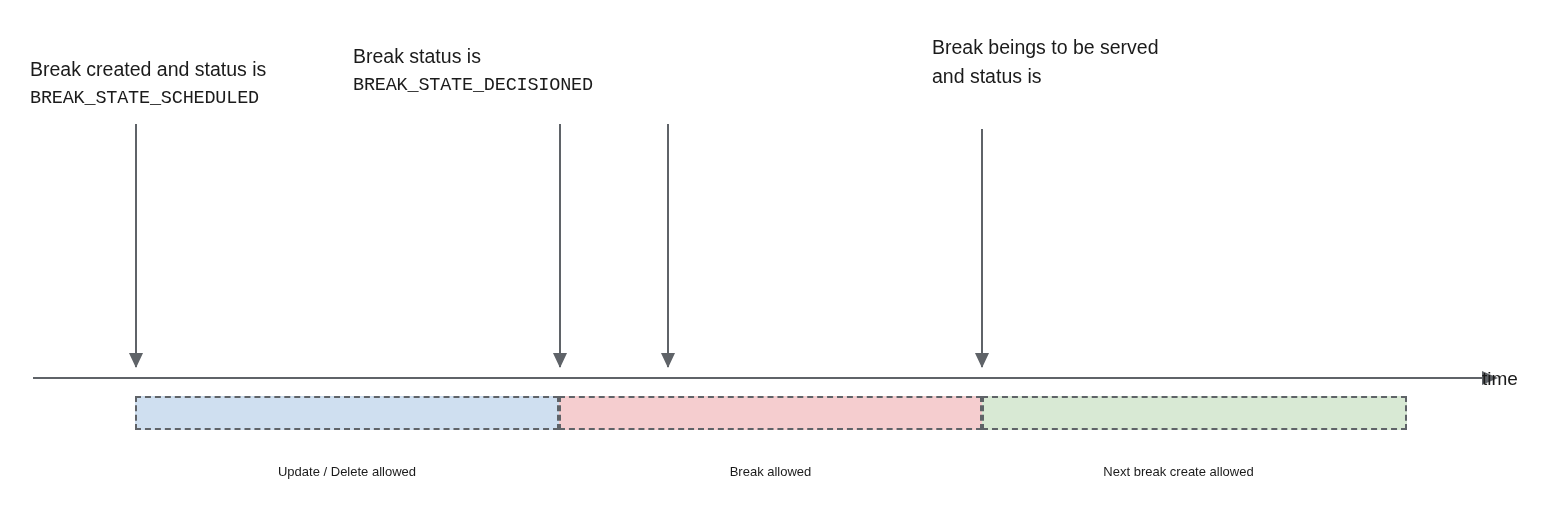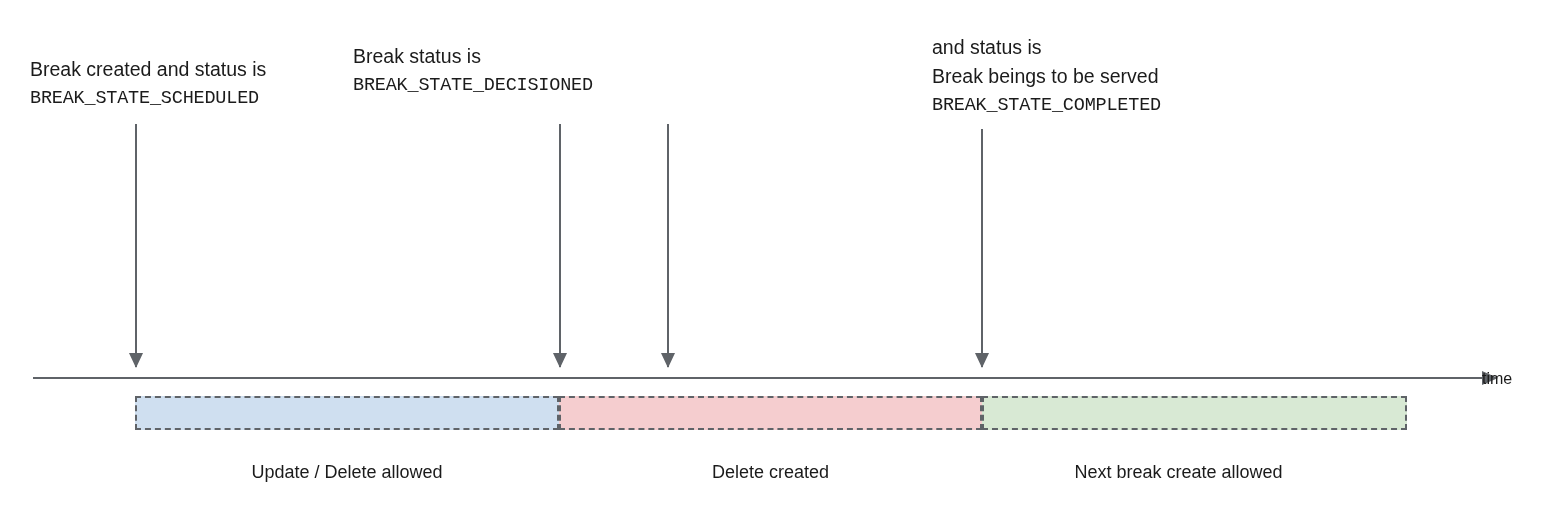--- a/index.html
+++ b/index.html
@@ -76,37 +76,37 @@
     position: absolute;
     top: -6.5px;
     width: 0;
     height: 0;
     border-top: 7.5px solid transparent;
     border-bottom: 7.5px solid transparent;
     border-left: 16px solid #5f6368;
   }
   #time-axis-label {
     position: absolute;
-    font-size: 16px;
+    font-size: 19px;
     line-height: 21px;
     color: #1b1b1b;
   }
 
   
   .phase-bar {
     position: absolute;
     top: 396px;
     height: 34px;
     box-sizing: border-box;
     border: 2px dashed #5f6368;
   }
   .phase-caption {
     position: absolute;
     top: 459px;
-    font-size: 18px;
+    font-size: 13px;
     line-height: 26px;
     color: #1b1b1b;
     text-align: center;
     white-space: nowrap;
   }
 </style>
 </head>
 <body>
 
 <div id="diagram">
@@ -116,23 +116,22 @@
     <span class="line mono">BREAK_STATE_SCHEDULED</span>
   </div>
 
   <div class="annotation" id="annotation-1" style="left:353px; top:42px;">
     <span class="line">Break status is</span>
     <span class="line mono">BREAK_STATE_DECISIONED</span>
   </div>
 
 
   <div class="annotation" id="annotation-3" style="left:932px; top:33px;">
+    <span class="line">Break beings to be served</span>
     <span class="line">and status is</span>
-    <span class="line">Break beings to be served</span>
-    <span class="line mono">BREAK_STATE_COMPLETED</span>
   </div>
 
   <div class="event-arrow" style="left:129px; top:124px; height:243px;">
     <span class="shaft"></span>
     <span class="head"></span>
   </div>
 
   <div class="event-arrow" style="left:553px; top:124px; height:243px;">
     <span class="shaft"></span>
     <span class="head"></span>
@@ -152,16 +151,16 @@
     <span class="axis-line" style="width:1449px;"></span>
     <span class="axis-head" style="left:1449px;"></span>
   </div>
   <div id="time-axis-label" style="left:1482px; top:368px;">time</div>
 
   <div class="phase-bar" style="left:135px; width:424px; background:#cfdff0;"></div>
   <div class="phase-bar" style="left:559px; width:423px; background:#f5cdcf;"></div>
   <div class="phase-bar" style="left:982px; width:425px; background:#d8e9d4;"></div>
 
   <div class="phase-caption" style="left:135px; width:424px;">Update / Delete allowed</div>
-  <div class="phase-caption" style="left:559px; width:423px;">Delete created</div>
+  <div class="phase-caption" style="left:559px; width:423px;">Break allowed</div>
   <div class="phase-caption" style="left:966px; width:425px;">Next break create allowed</div>
 
 </div>
 
 </body></html>

